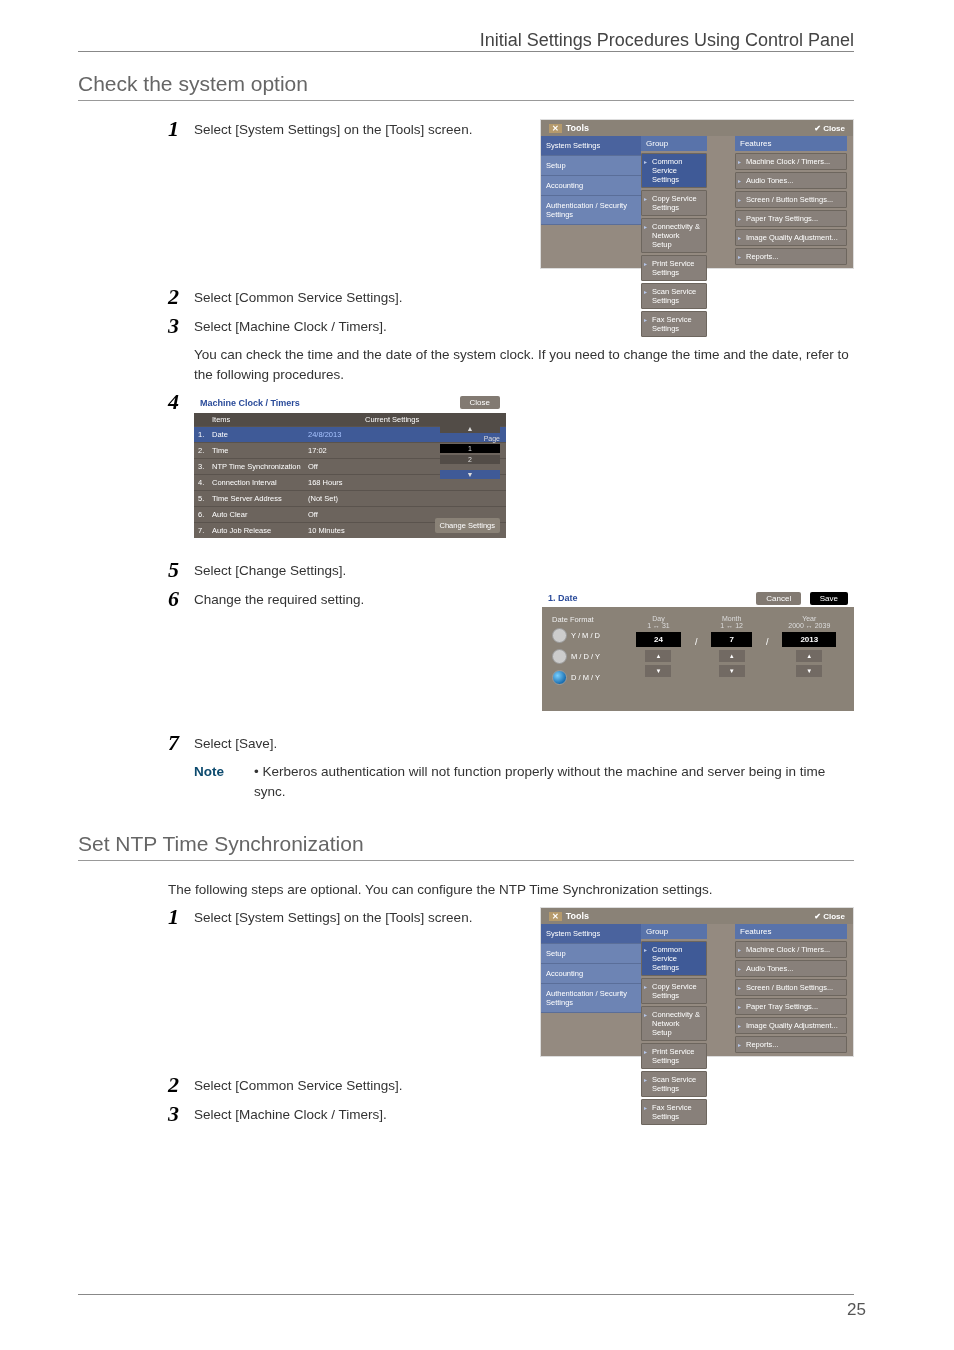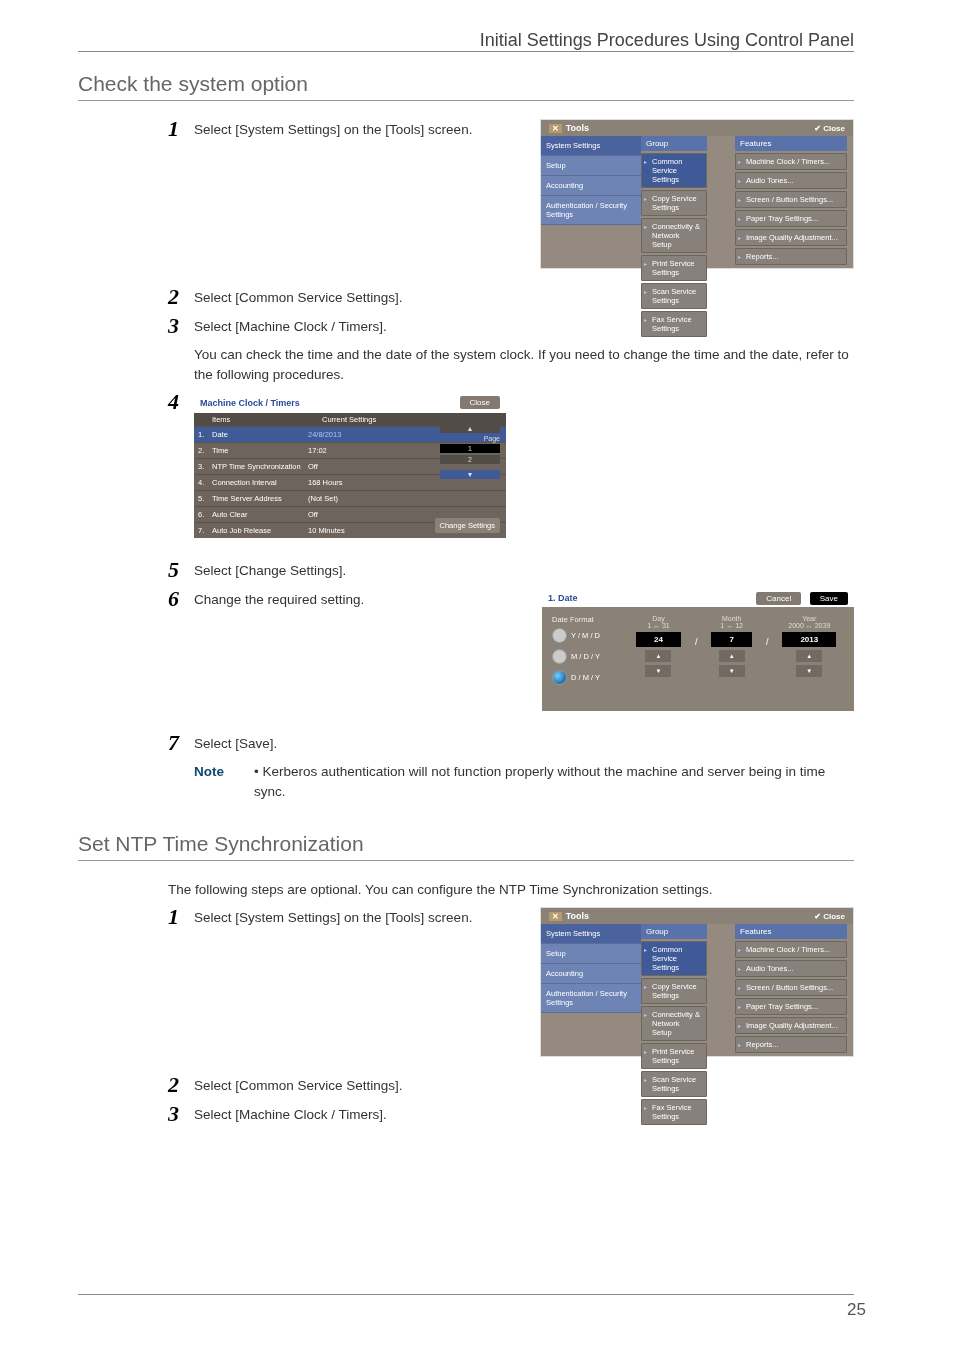--- a/index.html
+++ b/index.html
@@ -202,20 +202,21 @@
     padding: 2px 10px;
     font-size: 8px;
     font-weight: normal;
     border-radius: 2px;
   }
   .list-head {
     display: flex;
     background: #524c47;
     padding: 2px 4px;
     font-size: 7.5px;
+    gap: 43px;
   }
   .list-head .c1 { width: 110px; }
   .list-head .c2 { flex: 1; }
   .list-row {
     display: flex;
     background: #6c645d;
     padding: 2px 4px;
     border-top: 1px solid #5a534d;
     font-size: 7.5px;
     height: 11px;

